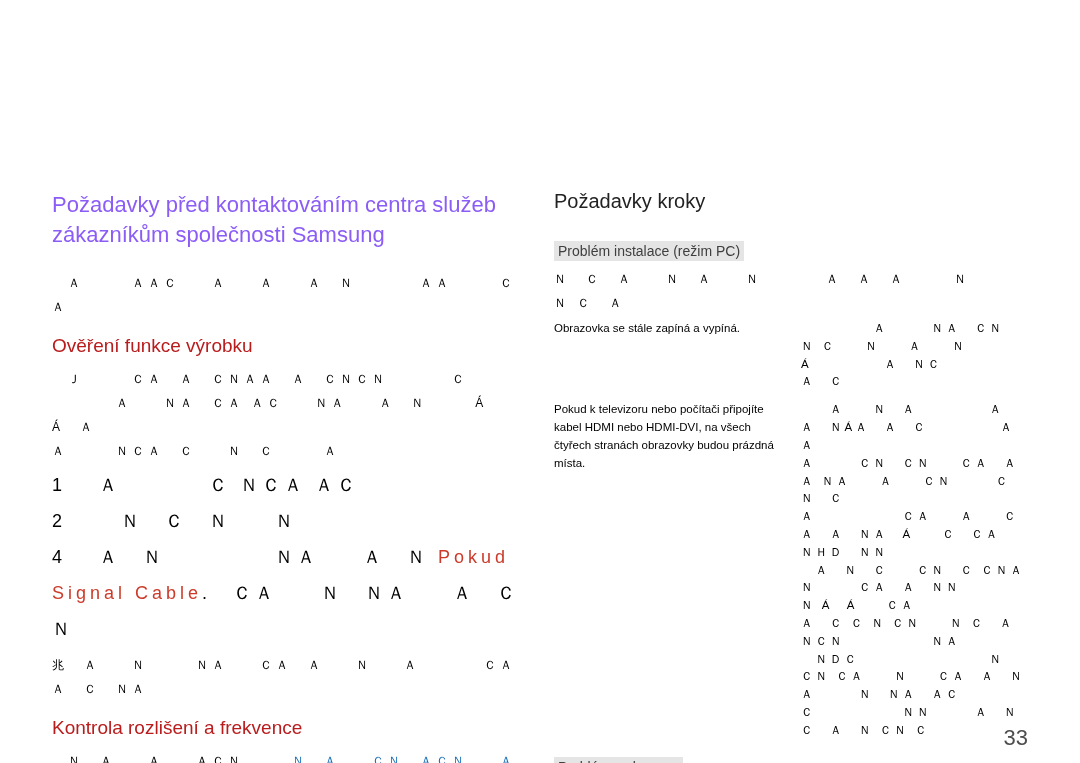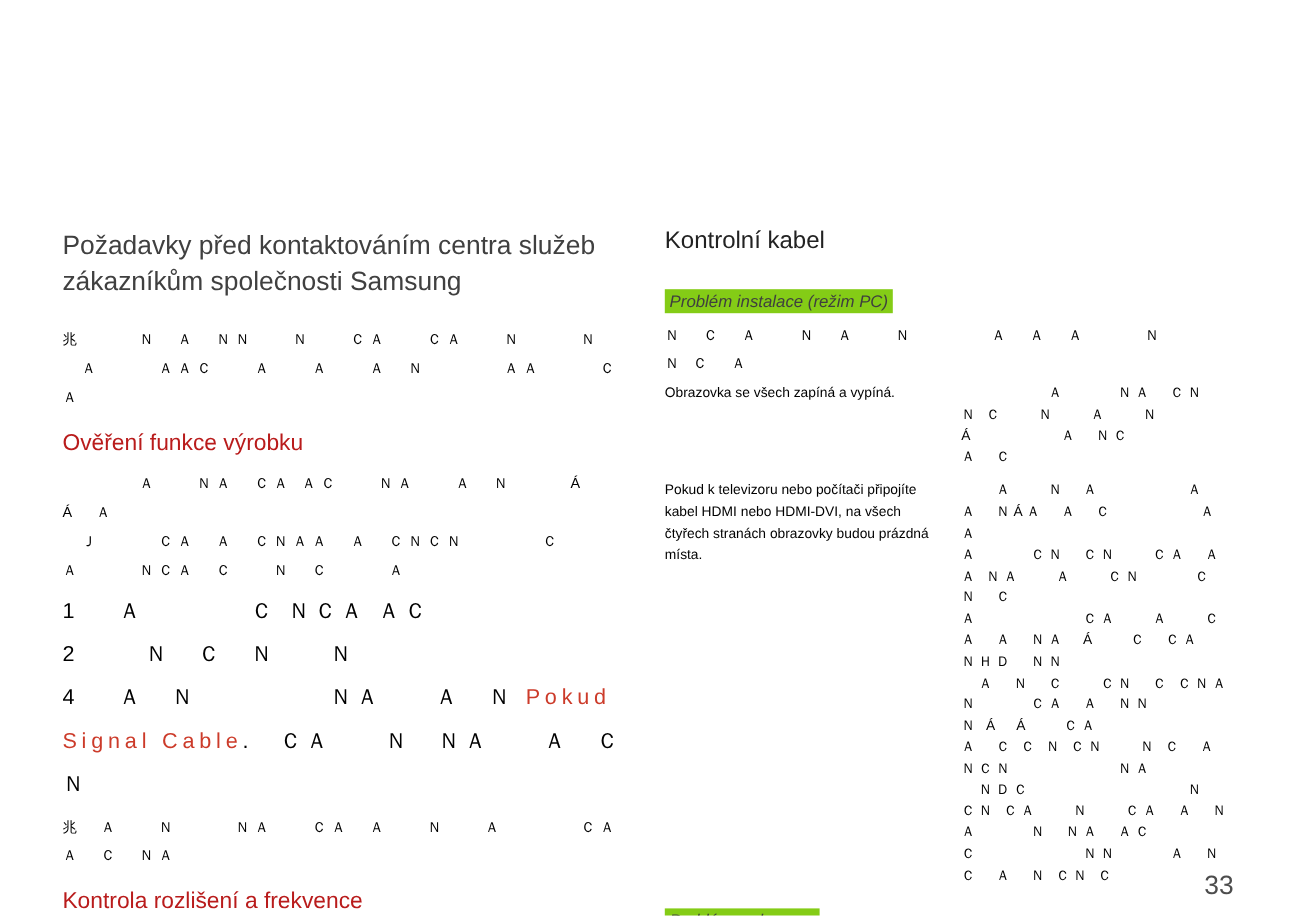--- a/index.html
+++ b/index.html
@@ -15,47 +15,46 @@
   .page {
     padding: 190px 52px 25px 52px;
     display: flex;
     gap: 28px;
   }
   .col {
     flex: 1;
     min-width: 0;
   }
   .h1 {
-    color: #404040;
+    color: #8b5cf6;
     font-size: 22px;
     font-weight: 400;
     line-height: 1.35;
     margin-bottom: 22px;
   }
   .h2-right {
     font-size: 20px;
     font-weight: 400;
     margin-bottom: 28px;
     color: #222;
   }
   .h2 {
     font-size: 19px;
     font-weight: 400;
     color: #b91c1c;
     margin-top: 16px;
     margin-bottom: 10px;
   }
   .hl {
     display: inline-block;
-    background: #84cc16;
+    background: #e5e5e5;
     color: #3f3f3f;
     font-size: 14px;
     padding: 2px 4px;
     margin-bottom: 6px;
-    font-style: italic;
   }
   .tighter {
     letter-spacing: 0;
     line-height: 1.5;
     font-size: 12px;
   }
   .red { color: #cc3b2a; }
   .blue { color: #1a6fb8; }
   .ol {
     margin-top: 4px;
@@ -102,27 +101,26 @@
 </head>
 <body>
 
 <div class="page">
   <div class="col">
     <div class="h1">
       <span>Požadavky před kontaktováním centra služeb</span><br>
       <span>zákazníkům společnosti Samsung</span>
     </div>
 
-    <div class="garble">兆　　　Ｎ　Ａ　ＮＮ　　Ｎ　　ＣＡ　　ＣＡ　　Ｎ　　　Ｎ</div>
     <div class="garble">　Ａ　　　ＡＡＣ　　Ａ　　Ａ　　Ａ　Ｎ　　　　ＡＡ　　　Ｃ　Ａ</div>
 
     <div class="h2">Ověření funkce výrobku</div>
 
+    <div class="garble">　Ｊ　　　ＣＡ　Ａ　ＣＮＡＡ　Ａ　ＣＮＣＮ　　　　Ｃ　</div>
     <div class="garble">　　　　Ａ　　ＮＡ　ＣＡ ＡＣ　　ＮＡ　　Ａ　Ｎ　　　Á　　Á　Ａ</div>
-    <div class="garble">　Ｊ　　　ＣＡ　Ａ　ＣＮＡＡ　Ａ　ＣＮＣＮ　　　　Ｃ　</div>
     <div class="garble">Ａ　　　ＮＣＡ　Ｃ　　Ｎ　Ｃ　　　Ａ</div>
 
     <div class="ol">
       <div class="ol-item">
         <span class="ol-num">1</span>
         <span>　Ａ　　　　Ｃ ＮＣＡ ＡＣ</span>
       </div>
       <div class="ol-item">
         <span class="ol-num">2</span>
         <span>　　Ｎ　Ｃ　Ｎ　　Ｎ</span>
@@ -141,28 +139,28 @@
     <div class="garble">
       <span>　Ｎ　Ａ　　Ａ　　ＡＣＮ　　　</span><span class="blue">Ｎ　Ａ　　ＣＮ　ＡＣＮ　　Ａ　　Ａ　ＮＮ　ＮＡ　　Ａ</span>
     </div>
     <div class="garble">
       
     </div>
 
   </div>
 
   <div class="col">
-    <div class="h2-right">Kontrolní kabel</div>
+    <div class="h2-right">Požadavky kroky</div>
 
     <div class="hl">Problém instalace (režim PC)</div>
     <div class="garble">Ｎ　Ｃ　Ａ　　Ｎ　Ａ　　Ｎ　　　　Ａ　Ａ　Ａ　　　Ｎ　　　　　　　Ｎ Ｃ　Ａ</div>
 
     <div class="tbl">
       <div class="trow">
-        <div class="tcell-l tighter">Obrazovka se všech zapíná a vypíná.</div>
+        <div class="tcell-l tighter">Obrazovka se stále zapíná a vypíná.</div>
         <div class="tcell-r">　　　　　Ａ　　　ＮＡ　ＣＮ　Ｎ Ｃ　　Ｎ　　Ａ　　Ｎ　　　　Á　　　　　Ａ　ＮＣ<br>Ａ　Ｃ</div>
       </div>
       <div class="trow">
         <div class="tcell-l tighter">Pokud k televizoru nebo počítači připojíte kabel HDMI nebo HDMI-DVI, na všech čtyřech stranách obrazovky budou prázdná místa.</div>
         <div class="tcell-r">　　Ａ　　Ｎ　Ａ　　　　　Ａ　Ａ　ＮÁＡ　Ａ　Ｃ　　　　　Ａ　Ａ<br>Ａ　　　ＣＮ　ＣＮ　　ＣＡ　Ａ　　Ａ ＮＡ　　Ａ　　ＣＮ　　　Ｃ　　　　　Ｎ　Ｃ<br>Ａ　　　　　　ＣＡ　　Ａ　　ＣＡ　Ａ　ＮＡ　Á　　Ｃ　ＣＡ　　　　　ＮＨＤ　ＮＮ<br>　Ａ　Ｎ　Ｃ　　ＣＮ　Ｃ ＣＮＡ　　　Ｎ　　　ＣＡ　Ａ　ＮＮ　　　　Ｎ Á　Á　　ＣＡ<br>Ａ　Ｃ Ｃ Ｎ ＣＮ　　Ｎ Ｃ　Ａ　ＮＣＮ　　　　　　ＮＡ<br>　ＮＤＣ　　　　　　　　　Ｎ　ＣＮ ＣＡ　　Ｎ　　ＣＡ　Ａ　ＮＡ　　　Ｎ　ＮＡ　ＡＣ<br>Ｃ　　　　　　ＮＮ　　　Ａ　Ｎ　Ｃ　Ａ　Ｎ ＣＮ Ｃ</div>
       </div>
     </div>
 
     <div style="height:12px"></div>
     <div class="hl">Problém s obrazem</div>

